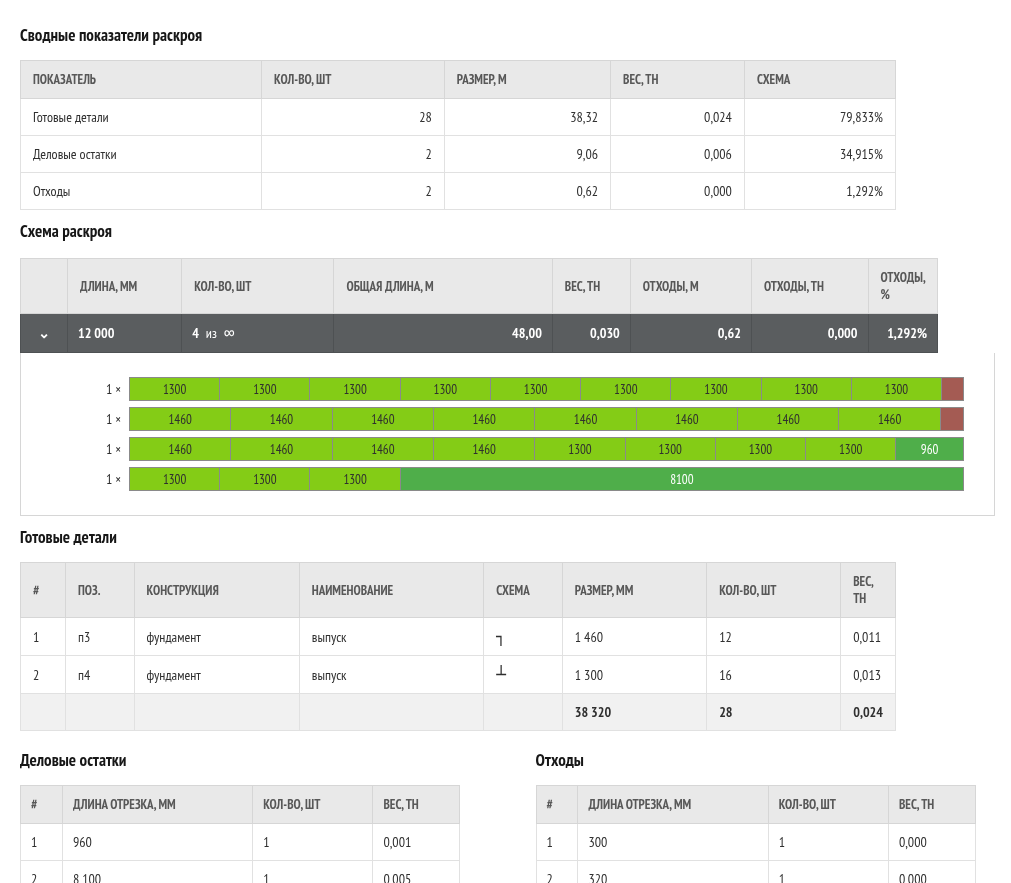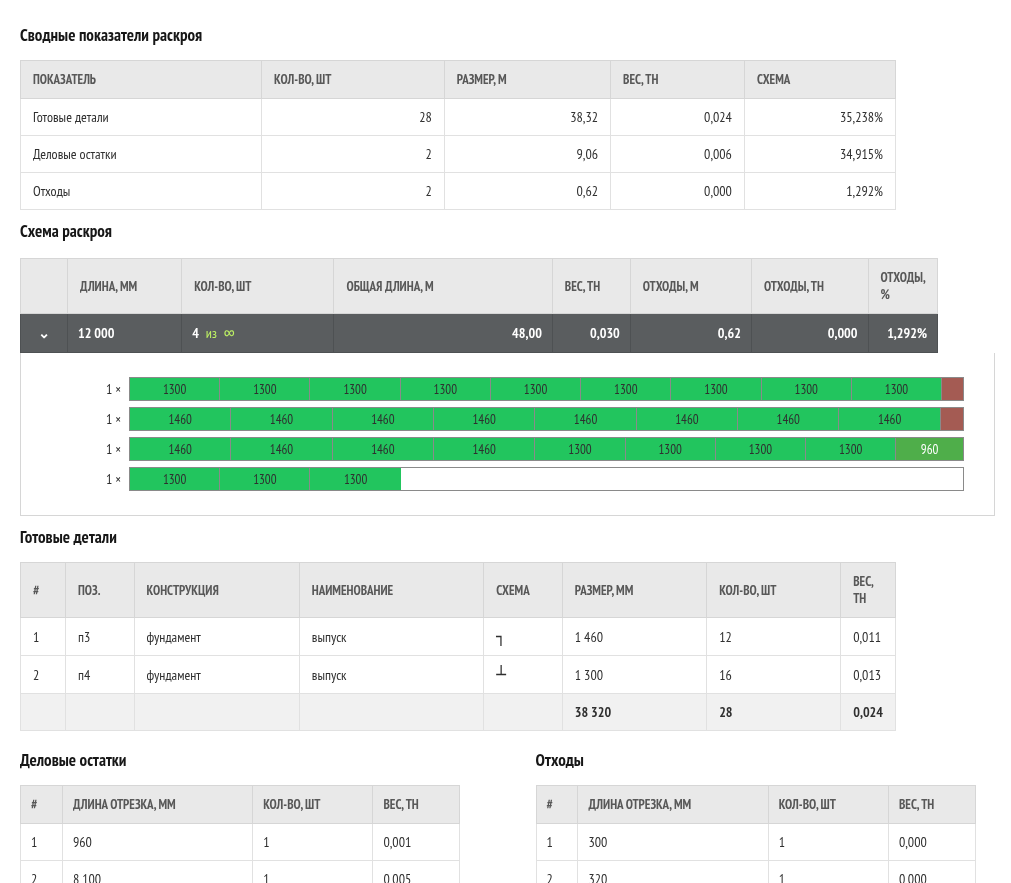--- a/index.html
+++ b/index.html
@@ -46,34 +46,34 @@
   table.scheme { width:918px; border-collapse:collapse; border:1px solid #d6d6d6;margin-top:16px; }
   table.scheme th {
     background:#e9e9e9; color:#585858; font-weight:700;
     text-align:left; padding:10px 12px; border:1px solid #d6d6d6; font-size:13px;
   }
   table.scheme td.dark {
     background:#5a5d5f; color:#fff; font-weight:700;
     padding:9px 10px; border:1px solid #4e5153; text-align:right;
   }
   table.scheme td.dark.left { text-align:left; }
-  table.scheme td.dark .dim { color:#bef264; font-weight:400; margin-left:4px;}
+  table.scheme td.dark .dim { color:#ffffff; font-weight:400; margin-left:4px;}
   table.scheme td.dark .inf { font-size:16px; vertical-align:-1px;}
   .chev {
     display:inline-block; width:26px; text-align:center;
     font-size:14px; color:#fff;
   }
   .cut-area {
     background:#fff; border:1px solid #d6d6d6; border-top:none;
     padding:18px 30px 18px 60px; width:975px; margin-bottom:10px;
   }
   .bar-row { display:flex; align-items:center; margin:6px 0; }
   .bar-label { width:48px; text-align:right; padding-right:8px; font-size:14px; color:#2f2f2f;}
   .bar-track { flex:1; display:flex; border:1px solid #8a8a8a; height:24px; }
-  .seg { border-right:1px solid #8a8a8a; display:flex; align-items:center; justify-content:center; font-size:13px; color:#2f2f2f; background:#22c55e; }
+  .seg { border-right:1px solid #8a8a8a; display:flex; align-items:center; justify-content:center; font-size:13px; color:#2f2f2f; background:#84cc16; }
   .seg:last-child { border-right:none; }
   .seg.green { background:#4fae4a; color:#fff; }
   .seg.maroon { background:#a45b53; }
 
   .two-col { display:flex; gap:60px; }
   .col { flex:1; }
   table.sm {
     border-collapse:collapse; border:1px solid #d6d6d6;
     width:100%; max-width:440px;
   }
@@ -100,21 +100,21 @@
         <th>ВЕС, ТН</th>
         <th>СХЕМА</th>
       </tr>
     </thead>
   <tbody id="summary-body">
       <tr>
         <td>Готовые детали</td>
         <td class="num">28</td>
         <td class="num">38,32</td>
         <td class="num">0,024</td>
-        <td class="num">35,238%</td>
+        <td class="num">79,833%</td>
       </tr>
       <tr>
         <td>Деловые остатки</td>
         <td class="num">2</td>
         <td class="num">9,06</td>
         <td class="num">0,006</td>
         <td class="num">34,915%</td>
       </tr>
       <tr>
         <td>Отходы</td>
@@ -206,20 +206,21 @@
         <div class="seg" style="flex: 0 0 10.8333%;">1300</div>
         <div class="seg green" style="flex: 0 0 8%;">960</div>
       </div>
     </div>
     <div class="bar-row">
       <div class="bar-label">1 ×</div>
       <div class="bar-track">
         <div class="seg" style="flex: 0 0 10.8333%;">1300</div>
         <div class="seg" style="flex: 0 0 10.8333%;">1300</div>
         <div class="seg" style="flex: 0 0 10.8333%;">1300</div>
+        <div class="seg green" style="flex: 0 0 67.5%;">8100</div>
       </div>
     </div>
   </div>
 
 <h2>Готовые детали</h2>
 <table class="std">
   <colgroup>
     <col style="width:46px">
       <col style="width:70px">
       <col style="width:170px">

